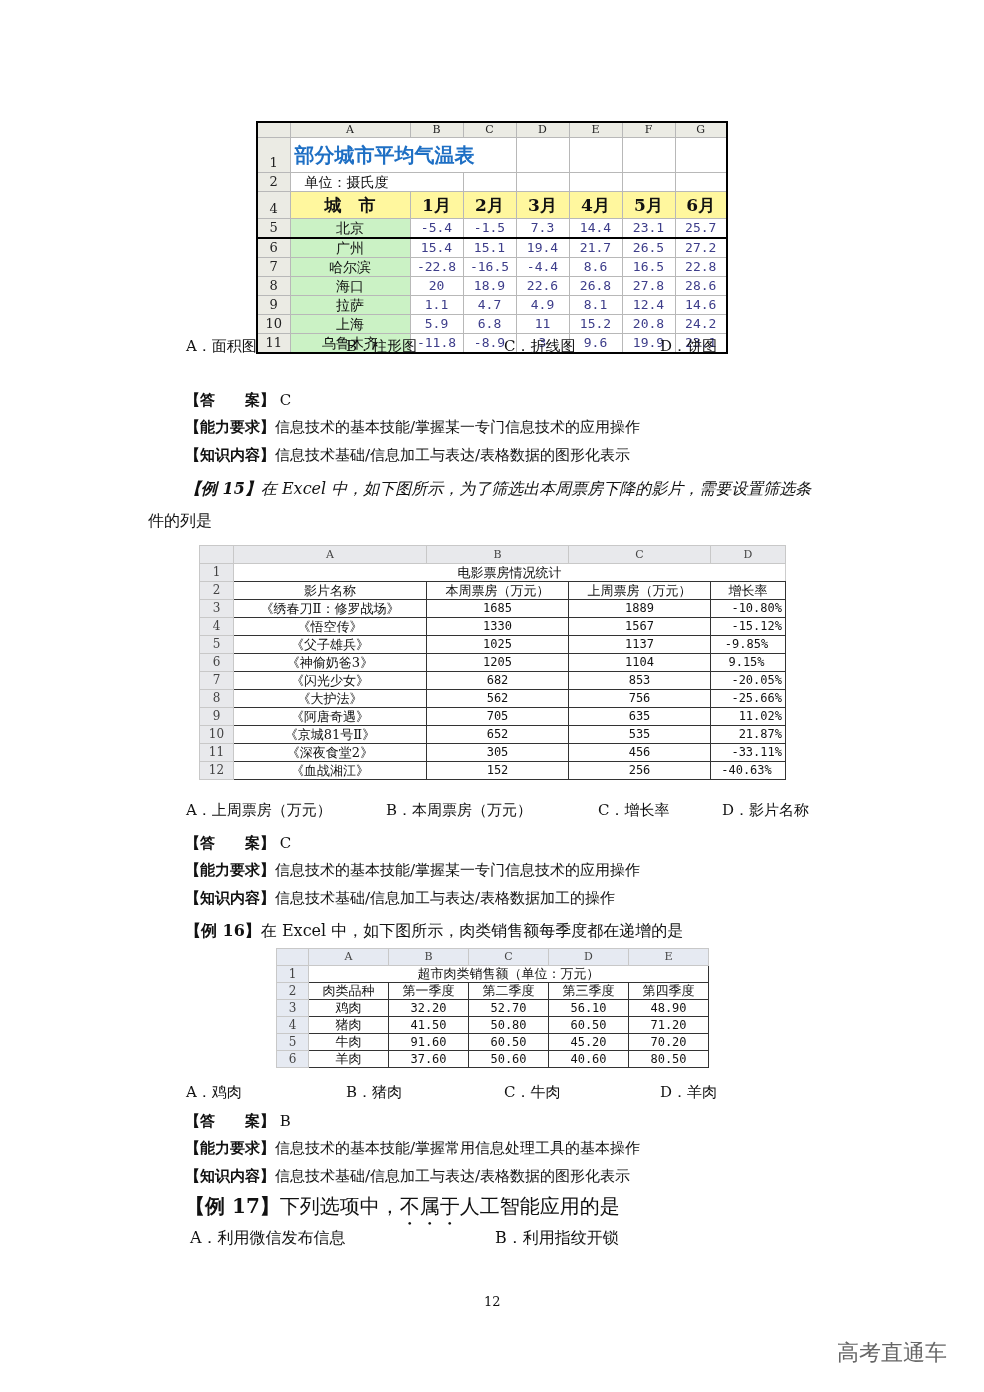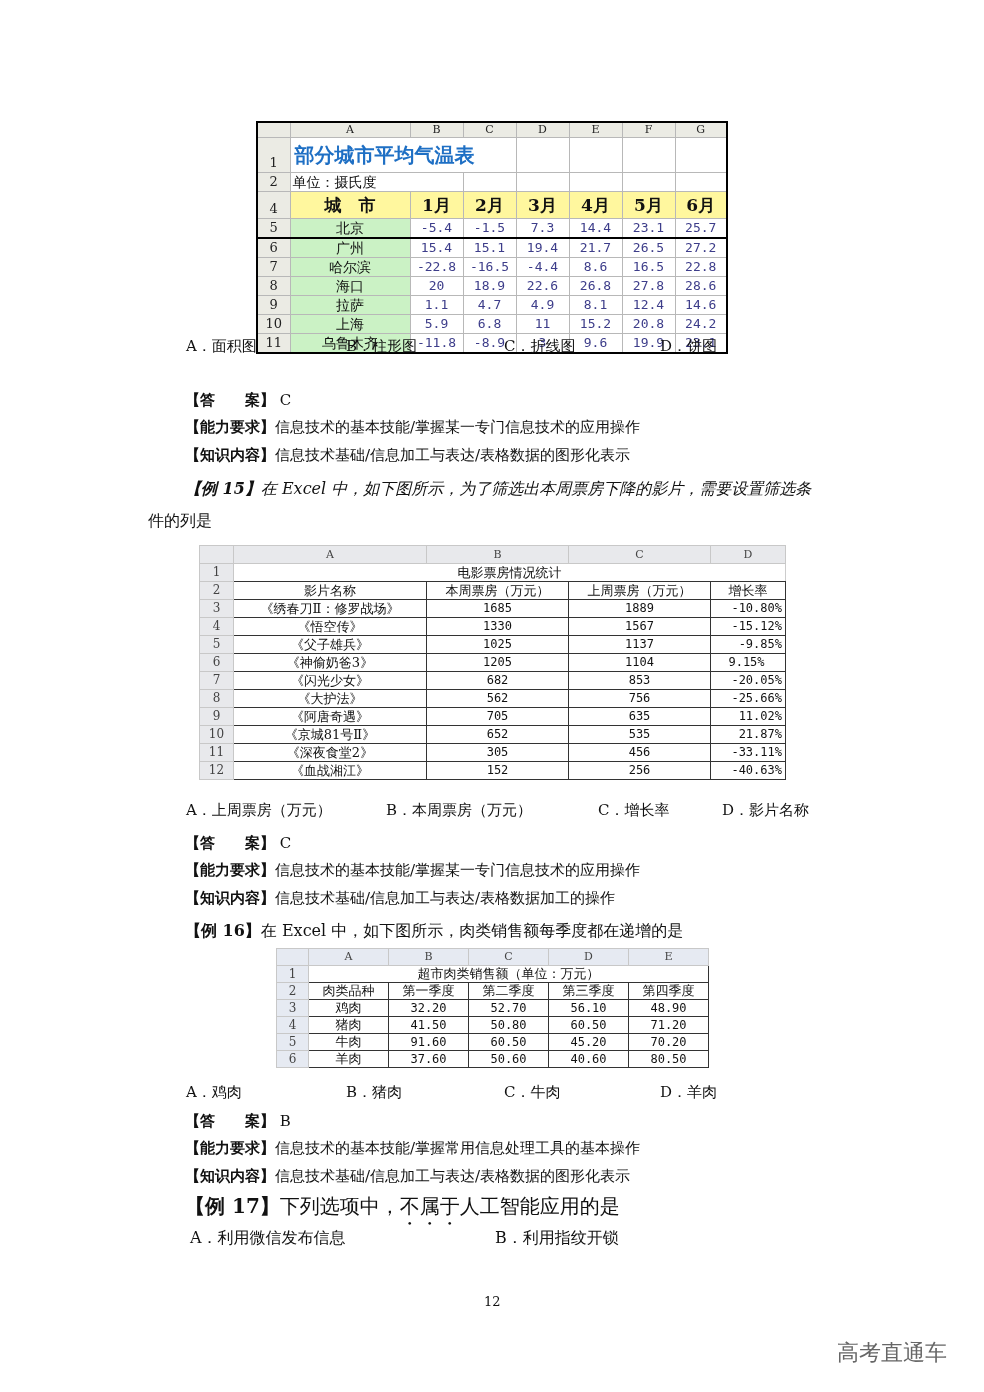--- a/index.html
+++ b/index.html
@@ -13,21 +13,21 @@
 
   
   table { border-collapse:collapse; table-layout:fixed; }
   #t1 { left:256px; top:121px; width:472px; border:2px solid #000; }
   #t1 td { border:1px solid #b8b8b8; padding:0; font-size:14px; text-align:center;
            height:18px; line-height:18px; overflow:hidden; white-space:nowrap; }
   #t1 .hdr td { background:#ebebe4; font-size:11px; height:14px; line-height:14px; color:#222; }
   #t1 .rn { background:#ebebe4; font-size:13px; color:#222; vertical-align:bottom; }
   #t1 .title { font-family:"DejaVu Sans", sans-serif; color:#1e6fc4; font-size:20px;
                text-align:left; padding-left:4px; font-weight:bold; height:34px; line-height:34px; }
-  #t1 .unit { text-align:left; padding-left:2px; font-size:14px; }
+  #t1 .unit { text-align:left; padding-left:14px; font-size:14px; }
   #t1 .yl td.y { background:#fff79e; font-weight:bold; font-size:17px; height:26px; }
   #t1 .city { background:#cbf2c5;margin-top:36px; }
   #t1 .num { color:#3d3d8a; font-family:"DejaVu Sans Mono", monospace; font-size:13px; }
   #t1 .thick td { border-bottom:2px solid #000; }
 
   
   #t2 { left:199px; top:545px; width:586px; border:1px solid #aaa; }
   #t2 td { border:1px solid #333; padding:0; font-size:13px; text-align:center;
            height:17px; line-height:17px; white-space:nowrap; overflow:hidden; }
   #t2 .hdr td { background:#e8e9ec; color:#444; border-color:#c8c8c8; font-size:11px; height:15px; }
@@ -230,21 +230,21 @@
         <td>《悟空传》</td>
         <td class="num">1330</td>
         <td class="num">1567</td>
         <td class="num" style="text-align:right;padding-right:3px">-15.12%</td>
       </tr>
   <tr>
         <td class="rn">5</td>
         <td>《父子雄兵》</td>
         <td class="num">1025</td>
         <td class="num">1137</td>
-        <td class="num" style="text-align:right;padding-right:3px">-9.85%</td>
+        <td class="num" style="text-align:center;padding-right:3px">-9.85%</td>
       </tr>
   <tr>
         <td class="rn">6</td>
         <td>《神偷奶爸3》</td>
         <td class="num">1205</td>
         <td class="num">1104</td>
         <td class="num" style="padding-right:3px">9.15%</td>
       </tr>
   <tr>
         <td class="rn">7</td>
@@ -279,21 +279,21 @@
         <td>《深夜食堂2》</td>
         <td class="num">305</td>
         <td class="num">456</td>
         <td class="num" style="text-align:right;padding-right:3px">-33.11%</td>
       </tr>
   <tr>
         <td class="rn">12</td>
         <td>《血战湘江》</td>
         <td class="num">152</td>
         <td class="num">256</td>
-        <td class="num" style="text-align:right;padding-right:3px">-40.63%</td>
+        <td class="num" style="padding-right:3px">-40.63%</td>
       </tr>
 </tbody>
   </table>
 
 <div class="abs opts" style="left:186px; top:801px;">
   <span style="width:200px">A．上周票房（万元）</span>
   <span style="width:212px">B．本周票房（万元）</span>
   <span style="width:124px">C．增长率</span>
   <span>D．影片名称</span>
 </div>

